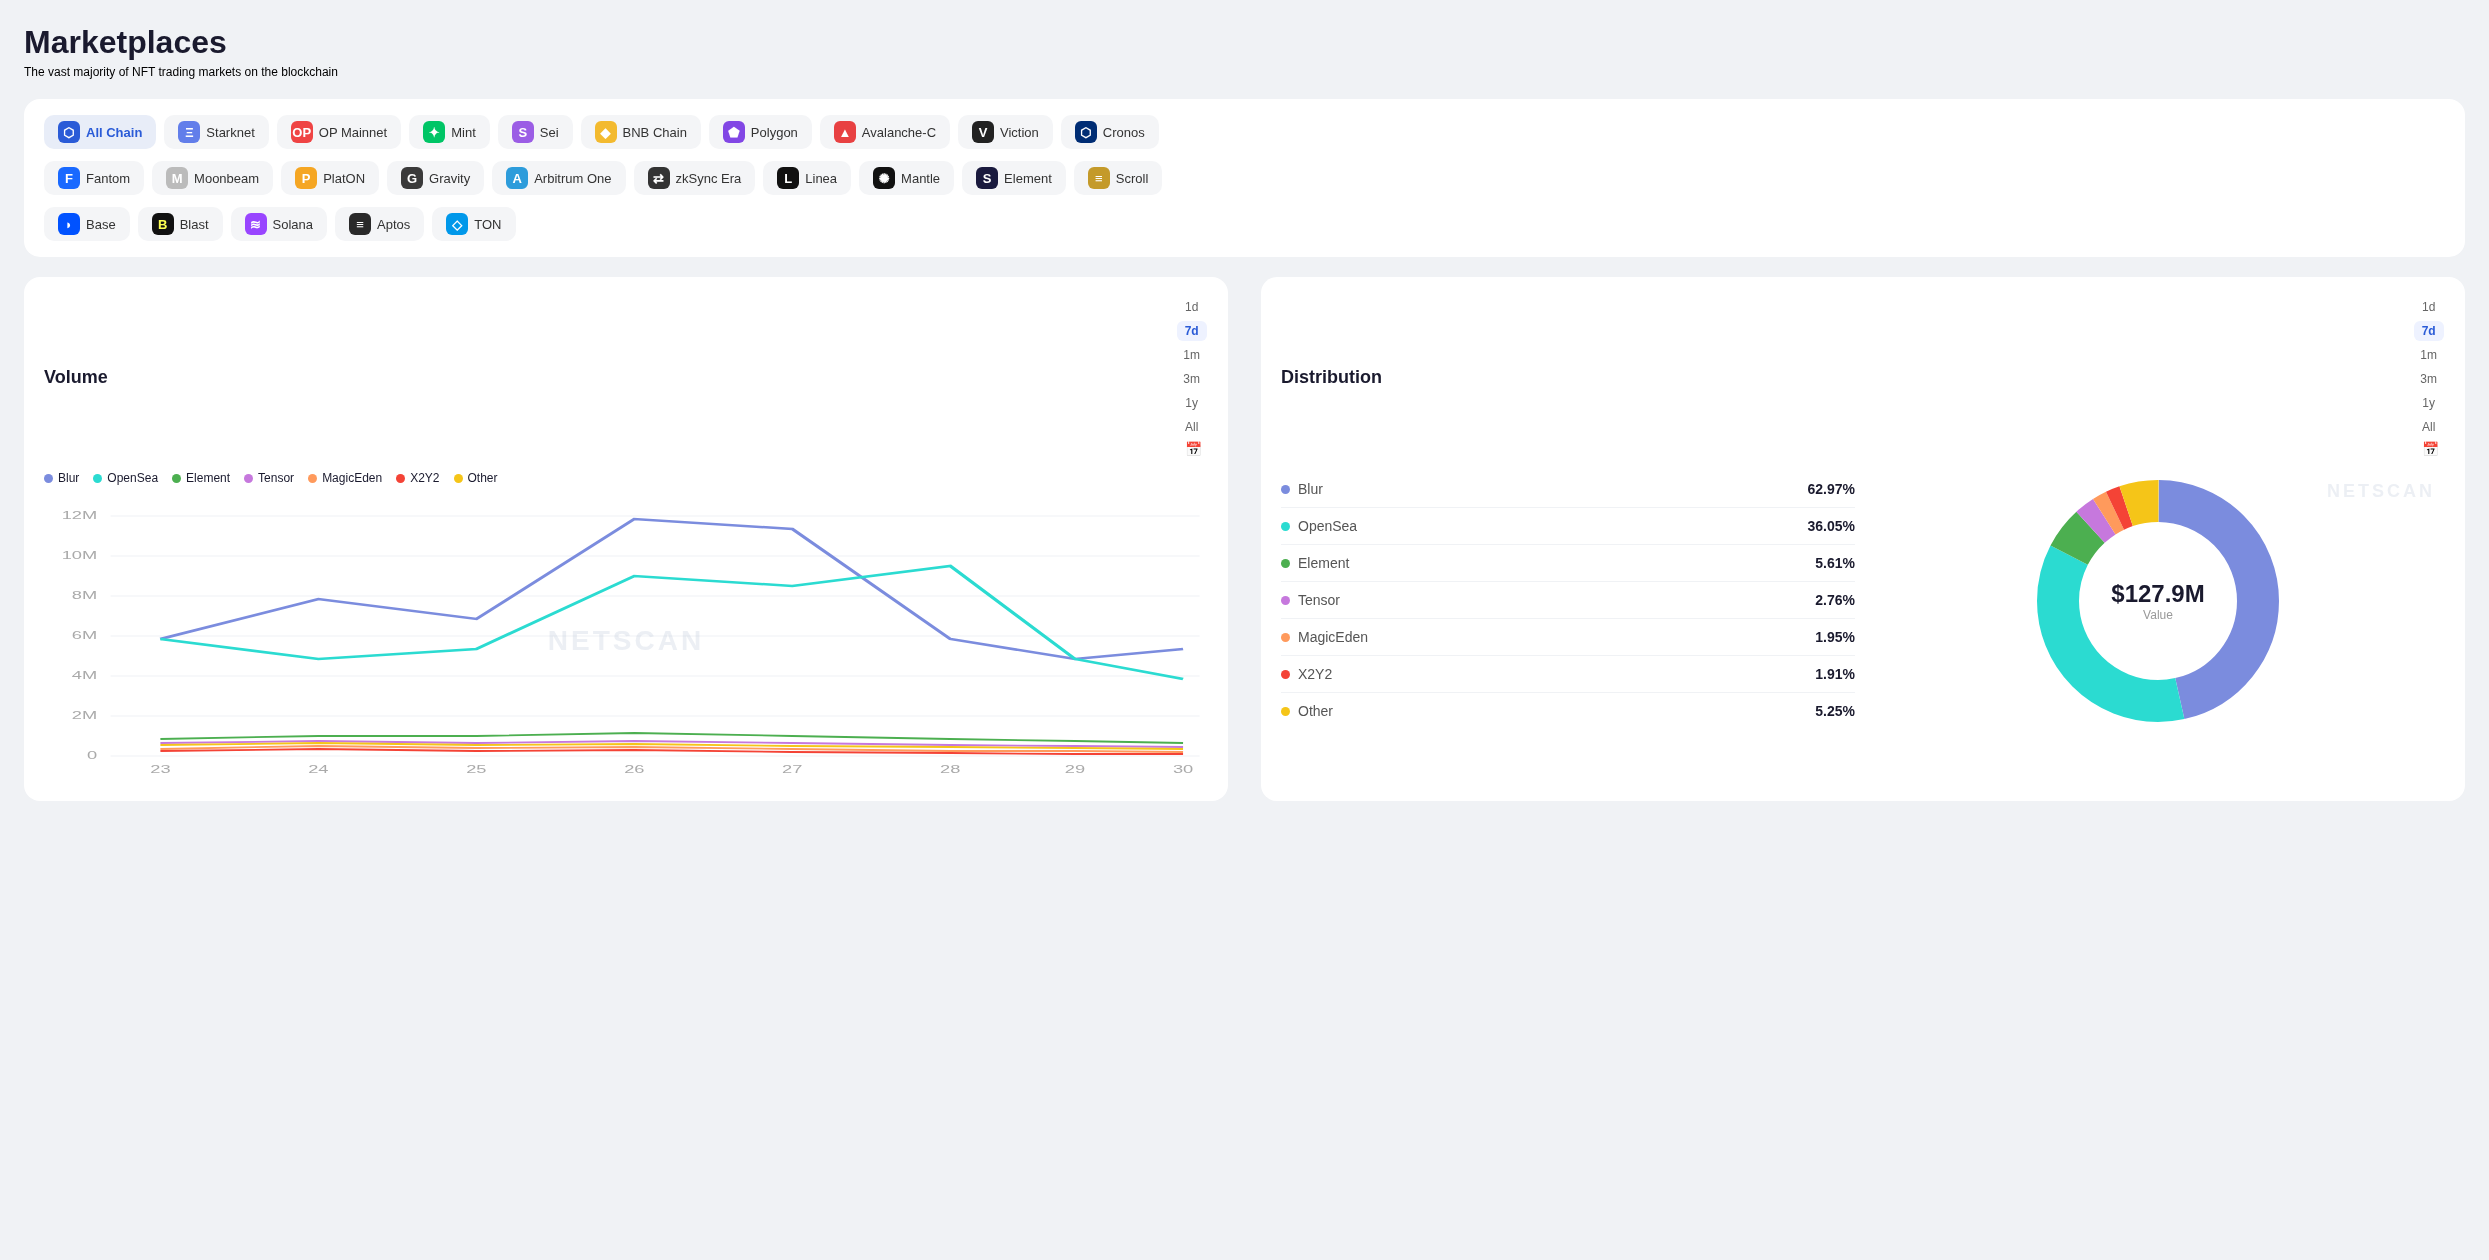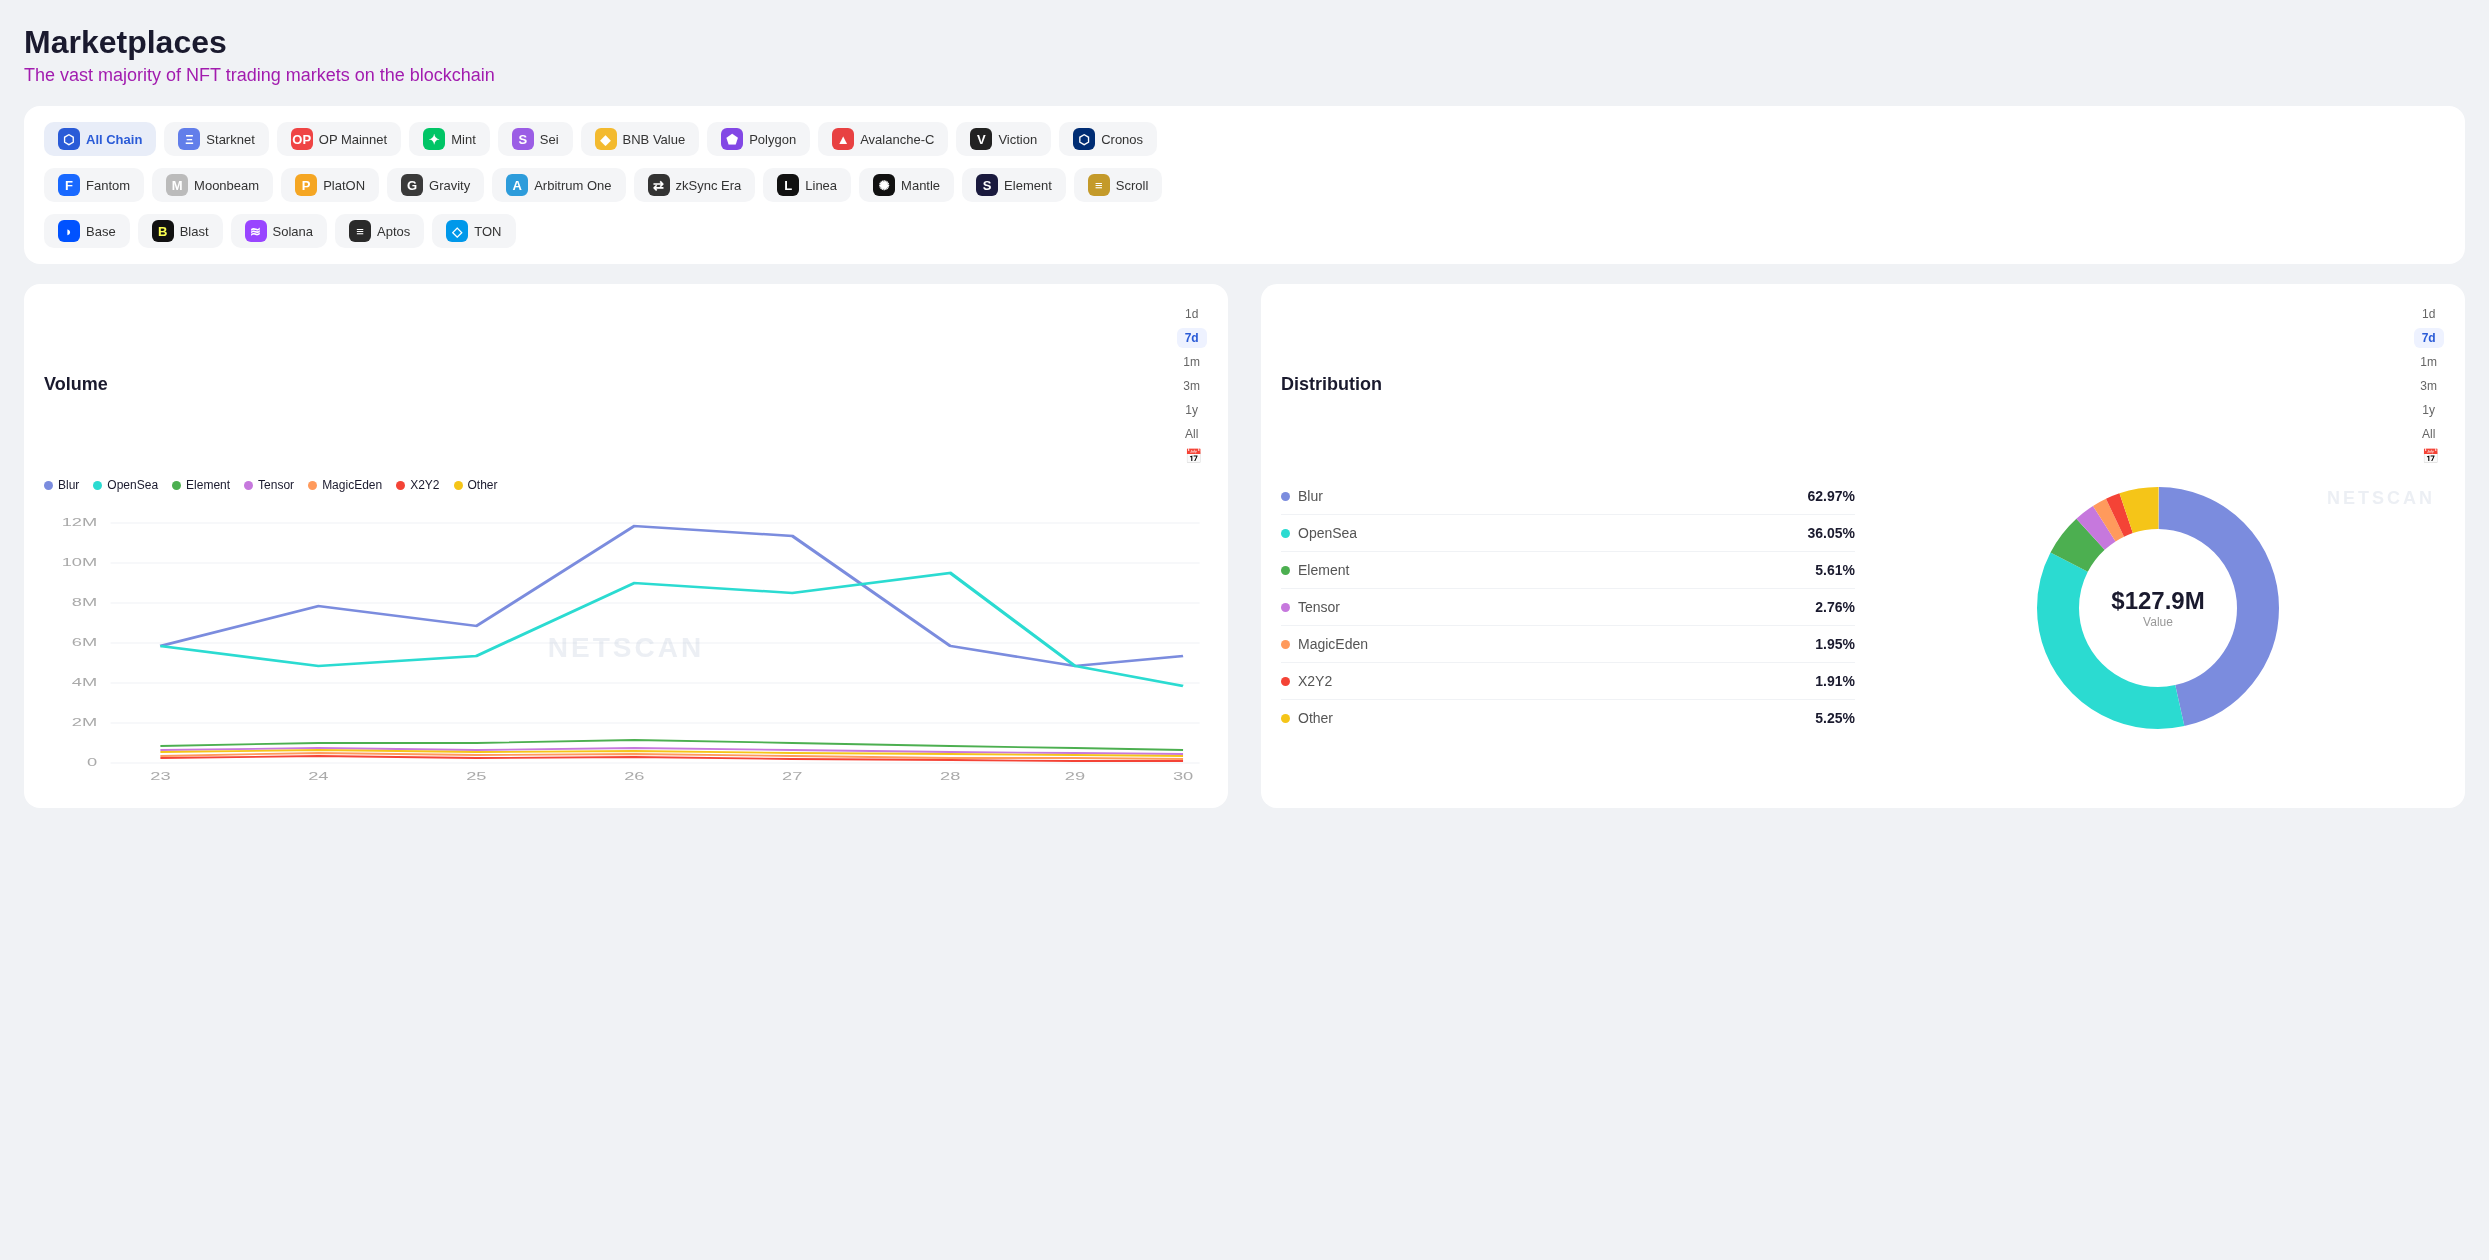--- a/index.html
+++ b/index.html
@@ -9,22 +9,22 @@
       color: #1a1a2e;
       min-height: 100vh;
       padding: 24px;
     }
     .page-title {
       font-size: 32px;
       font-weight: 700;
       margin-bottom: 4px;
     }
     .page-subtitle {
-      font-size: 18px;
-      color: #a21caf;
+      font-size: 12px;
+      color: #000000;
       margin-bottom: 20px;
     }
     .chain-selector {
       background: #fff;
       border-radius: 16px;
       padding: 16px 20px;
       margin-bottom: 20px;
       display: flex;
       flex-direction: column;
       gap: 12px;
@@ -223,21 +223,21 @@
       <button class="chain-btn">
         <span class="chain-icon" style="background: rgb(0, 197, 102); color: rgb(255, 255, 255); font-weight: 700;">✦</span>
         <span>Mint</span>
       </button>
       <button class="chain-btn">
         <span class="chain-icon" style="background: rgb(155, 93, 229); color: rgb(255, 255, 255); font-weight: 700;">S</span>
         <span>Sei</span>
       </button>
       <button class="chain-btn">
         <span class="chain-icon" style="background: rgb(243, 186, 47); color: rgb(255, 255, 255); font-weight: 700;">◆</span>
-        <span>BNB Value</span>
+        <span>BNB Chain</span>
       </button>
       <button class="chain-btn">
         <span class="chain-icon" style="background: rgb(130, 71, 229); color: rgb(255, 255, 255); font-weight: 700;">⬟</span>
         <span>Polygon</span>
       </button>
       <button class="chain-btn">
         <span class="chain-icon" style="background: rgb(232, 65, 66); color: rgb(255, 255, 255); font-weight: 700;">▲</span>
         <span>Avalanche-C</span>
       </button>
       <button class="chain-btn">

